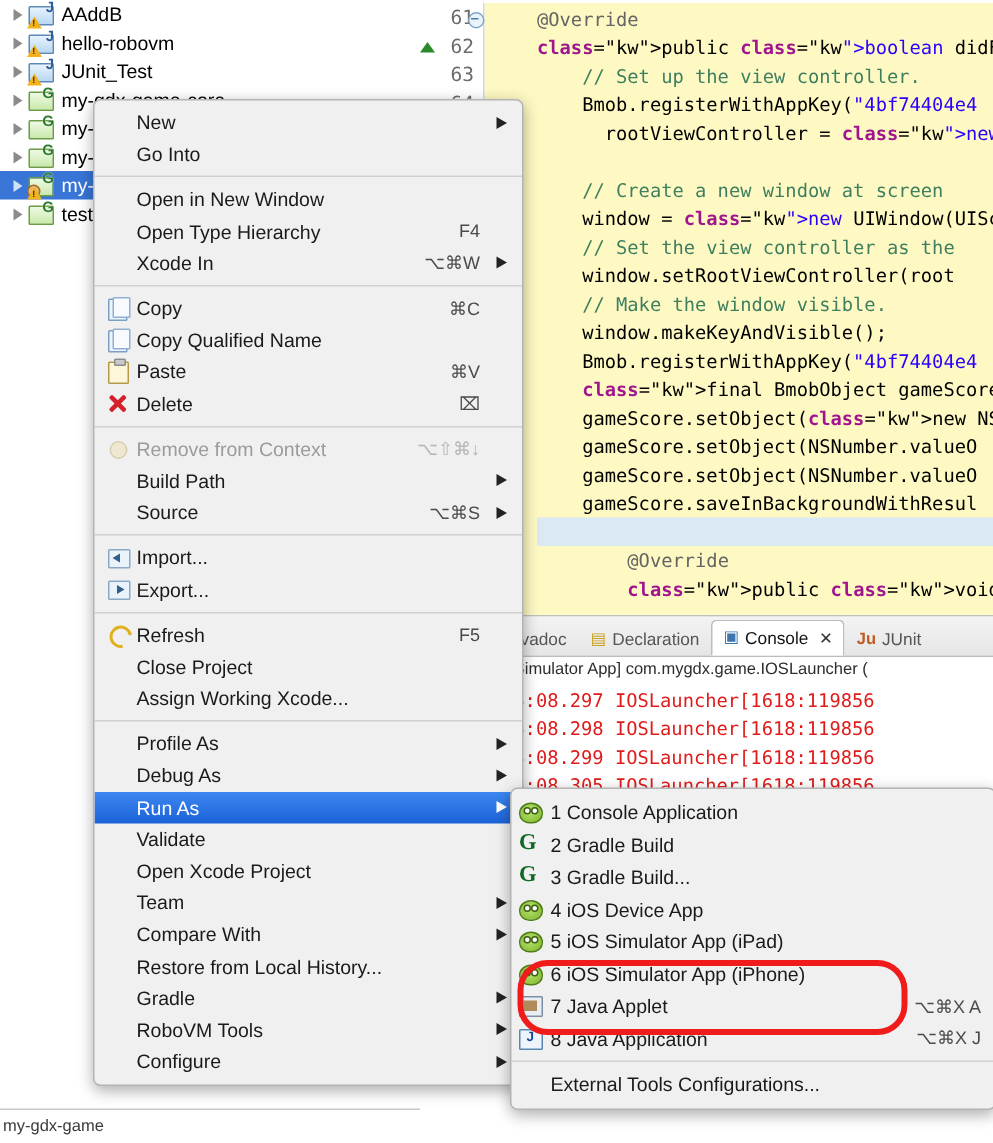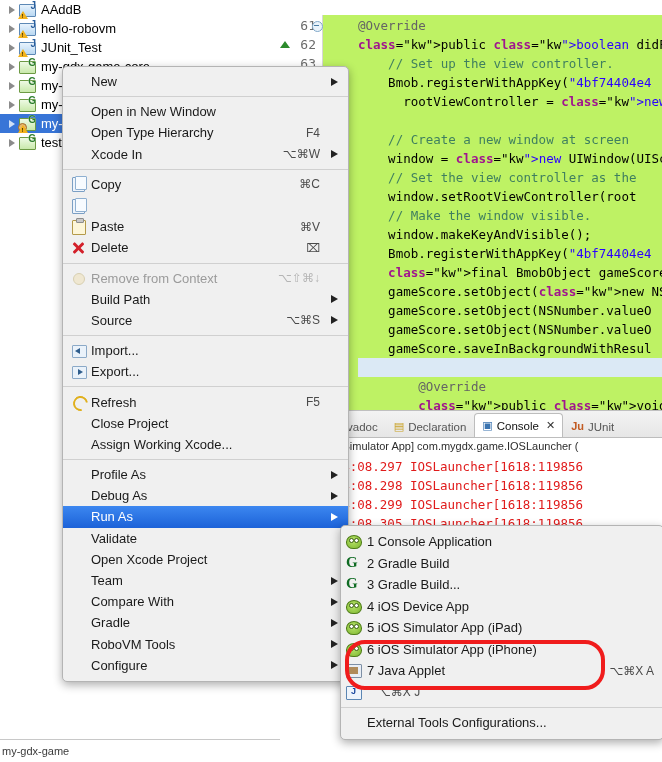--- a/index.html
+++ b/index.html
@@ -59,22 +59,22 @@
 
   
   #status-bar{
     position:absolute;left:0;bottom:0;width:300px;height:22px;
     border-top:1px solid #c8c8c8;background:#ffffff;
     display:flex;align-items:center;font-size:11px;color:#3a3a3a;padding-left:2px;
   }
 
   
   #editor{
-    position:absolute;left:280px;top:15px;width:382px;height:410px;
-    background:#bef264;overflow:hidden;
+    position:absolute;left:280px;top:2px;width:382px;height:410px;
+    background:#fef9c3;overflow:hidden;
   }
   #gutter{
     position:absolute;left:0;top:0;width:42px;height:410px;
     background:#ffffff;border-right:1px solid #d6d6d6;
     font-family:"DejaVu Sans Mono","Liberation Mono",monospace;font-size:13px;color:#6b6b6b;
     text-align:right;padding-top:1px;
   }
   .ln{height:19px;line-height:19px;padding-right:6px;position:relative;}
   .ln .fold{
     position:absolute;right:-1px;top:5px;width:9px;height:9px;border-radius:50%;
@@ -351,20 +351,24 @@
     <div id="console-tail"><div class="logline">56</div><div class="logline">56</div><div class="logline">56</div><div class="logline">56</div></div>
   </div>
 
   <div id="ctx-menu">
       <div class="mi indent">
         <span class="mlabel">New</span>
         <span class="sub">
           <i></i>
         </span>
       </div>
+      <div class="mi indent">
+        <span class="mlabel">Go Into</span>
+        <span class="sub"></span>
+      </div>
       <div class="msep"></div>
       <div class="mi indent">
         <span class="mlabel">Open in New Window</span>
         <span class="sub"></span>
       </div>
       <div class="mi indent">
         <span class="mlabel">Open Type Hierarchy</span>
         <span class="accel">F4</span>
         <span class="sub"></span>
       </div>
@@ -381,20 +385,21 @@
           <span class="ic-copy"></span>
         </span>
         <span class="mlabel">Copy</span>
         <span class="accel">⌘C</span>
         <span class="sub"></span>
       </div>
       <div class="mi">
         <span class="micon">
           <span class="ic-copy"></span>
         </span>
+        <span class="mlabel">Copy Qualified Name</span>
         <span class="sub"></span>
       </div>
       <div class="mi">
         <span class="micon">
           <span class="ic-paste"></span>
         </span>
         <span class="mlabel">Paste</span>
         <span class="accel">⌘V</span>
         <span class="sub"></span>
       </div>
@@ -493,20 +498,24 @@
           <i></i>
         </span>
       </div>
       <div class="mi indent">
         <span class="mlabel">Compare With</span>
         <span class="sub">
           <i></i>
         </span>
       </div>
       <div class="mi indent">
+        <span class="mlabel">Restore from Local History...</span>
+        <span class="sub"></span>
+      </div>
+      <div class="mi indent">
         <span class="mlabel">Gradle</span>
         <span class="sub">
           <i></i>
         </span>
       </div>
       <div class="mi indent">
         <span class="mlabel">RoboVM Tools</span>
         <span class="sub">
           <i></i>
         </span>
@@ -560,20 +569,21 @@
         <span class="ri">
           <span class="applet"></span>
         </span>
         <span class="mlabel">7 Java Applet</span>
         <span class="accel">⌥⌘X A</span>
       </div>
       <div class="mi">
         <span class="ri">
           <span class="javaapp"></span>
         </span>
+        <span class="mlabel">8 Java Application</span>
         <span class="accel">⌥⌘X J</span>
       </div>
       <div class="msep"></div>
       <div class="mi">
         <span class="ri"></span>
         <span class="mlabel">External Tools Configurations...</span>
       </div>
     </div>
 
   <div id="redbox" style="border-color: rgb(240, 28, 28);"></div>

